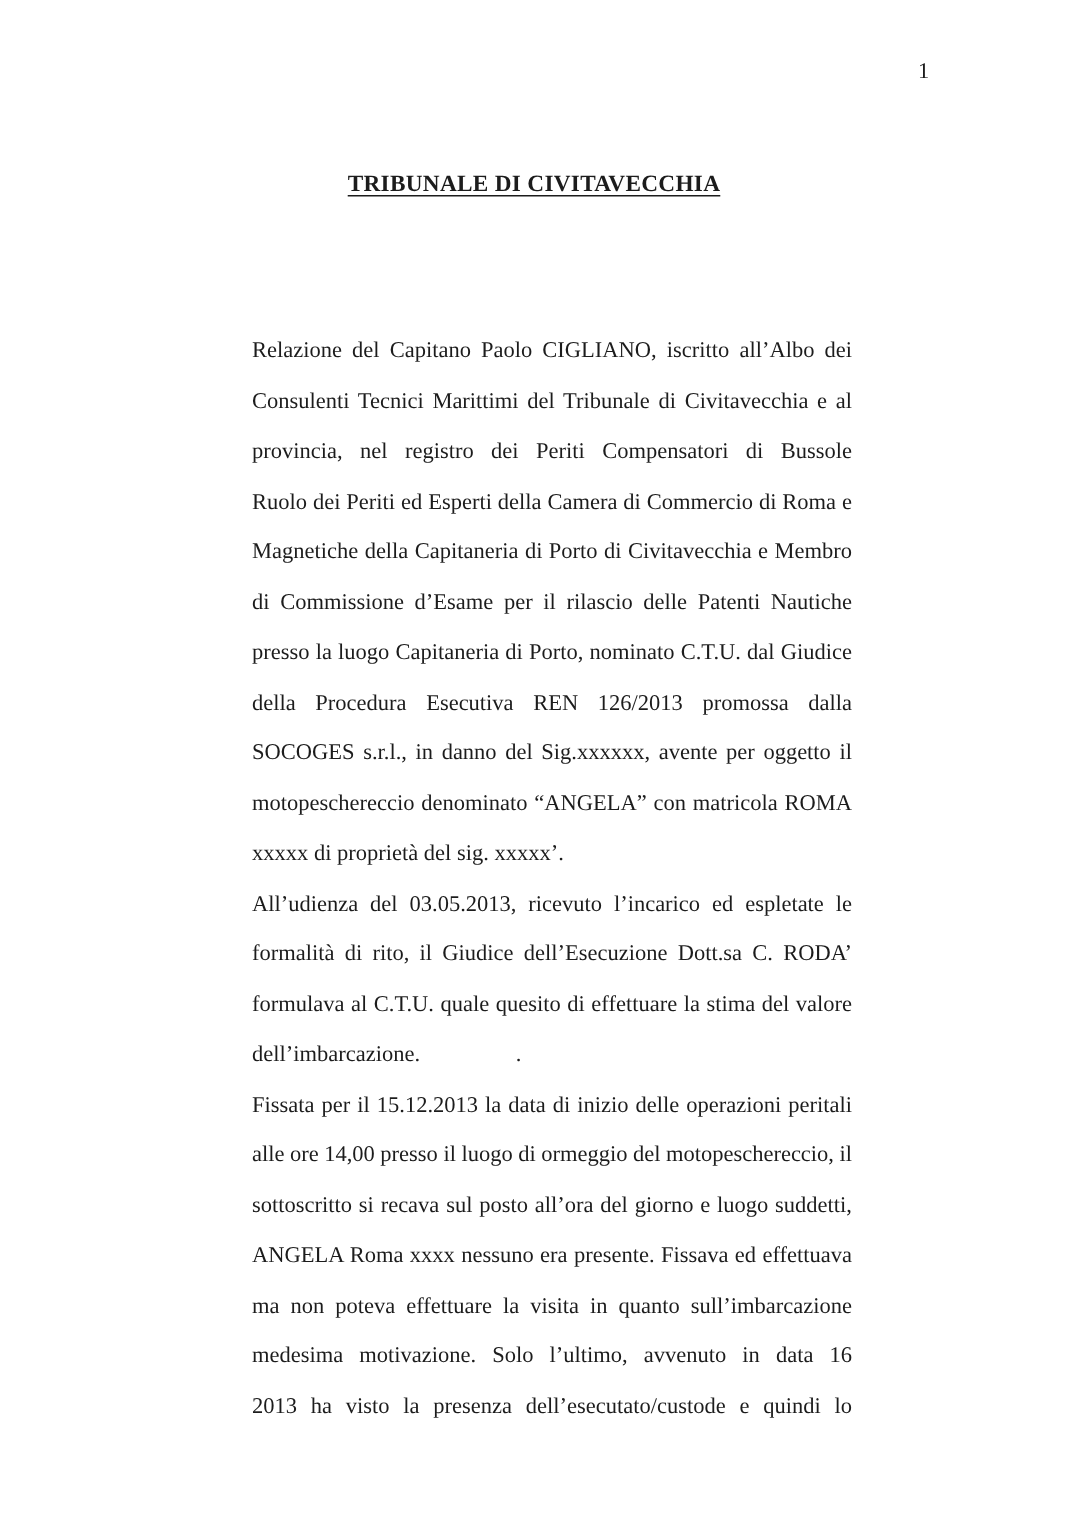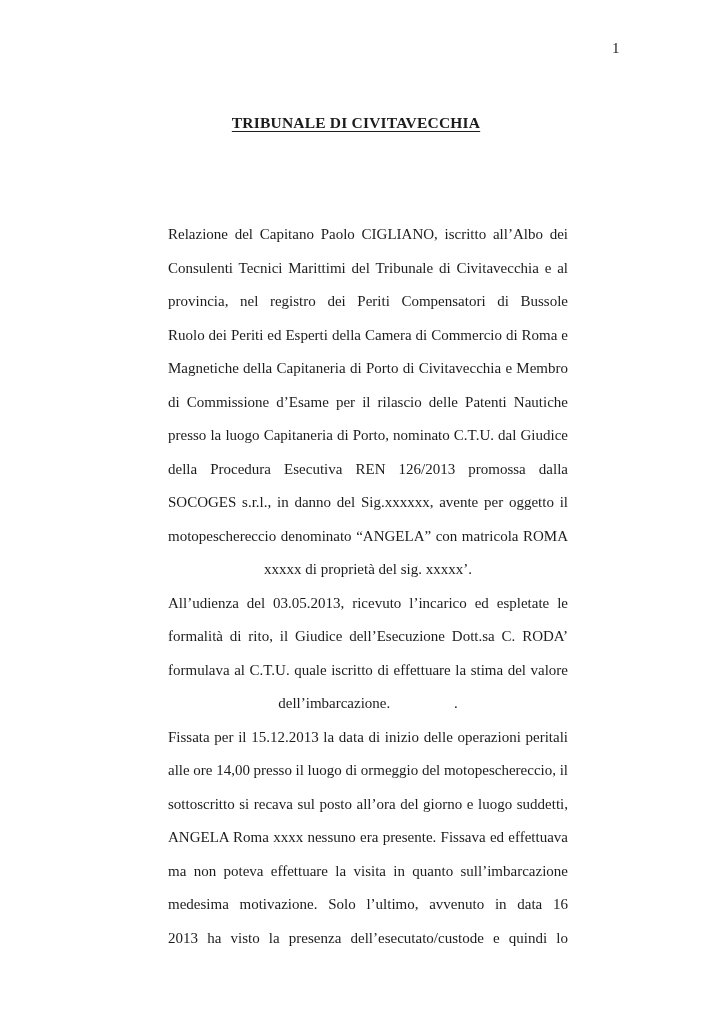--- a/index.html
+++ b/index.html
@@ -51,21 +51,21 @@
     height: 33.5px;
     line-height: 33.5px;
     overflow: hidden;
   }
   .bl.j {
     text-align: justify;
     text-align-last: justify;
     word-spacing: -1.2px;
   }
   .bl.l {
-    text-align: center;
+    text-align: left;
     white-space: pre;
   }
 </style>
 </head>
 <body>
 
 <div class="page">
 
   <div class="page-number">1</div>
 
@@ -80,21 +80,21 @@
     <div class="bl j">Ruolo dei Periti ed Esperti della Camera di Commercio di Roma e</div>
     <div class="bl j">Magnetiche della Capitaneria di Porto di Civitavecchia e Membro</div>
     <div class="bl j">di Commissione d’Esame per il rilascio delle Patenti Nautiche</div>
     <div class="bl j">presso la luogo Capitaneria di Porto, nominato C.T.U. dal Giudice</div>
     <div class="bl j">della Procedura Esecutiva REN 126/2013 promossa dalla</div>
     <div class="bl j">SOCOGES s.r.l., in danno del Sig.xxxxxx, avente per oggetto il</div>
     <div class="bl j">motopeschereccio denominato “ANGELA” con matricola ROMA</div>
     <div class="bl l">xxxxx di proprietà del sig. xxxxx’.</div>
     <div class="bl j">All’udienza del 03.05.2013, ricevuto l’incarico ed espletate le</div>
     <div class="bl j">formalità di rito, il Giudice dell’Esecuzione Dott.sa C. RODA’</div>
-    <div class="bl j">formulava al C.T.U. quale  iscritto di effettuare la stima del valore</div>
+    <div class="bl j">formulava al C.T.U. quale  quesito di effettuare la stima del valore</div>
     <div class="bl l">dell’imbarcazione.                 .</div>
     <div class="bl j">Fissata per il 15.12.2013 la data di inizio delle operazioni peritali</div>
     <div class="bl j">alle ore 14,00 presso il  luogo di ormeggio del motopeschereccio, il</div>
     <div class="bl j">sottoscritto si recava sul posto all’ora del giorno e luogo suddetti,</div>
     <div class="bl j">ANGELA Roma xxxx  nessuno era presente. Fissava ed effettuava</div>
     <div class="bl j">ma non poteva effettuare la visita in quanto sull’imbarcazione</div>
     <div class="bl j">medesima motivazione. Solo l’ultimo, avvenuto in data 16 dicembre</div>
     <div class="bl j">2013 ha visto la presenza dell’esecutato/custode e quindi lo</div>
   </div>
 

